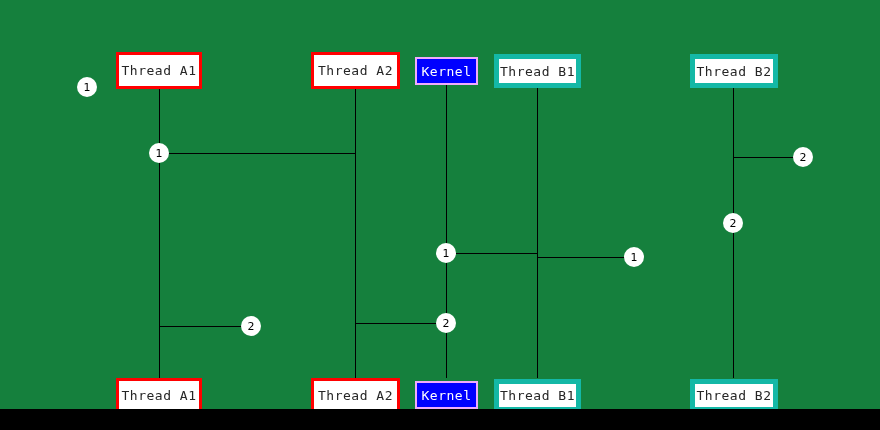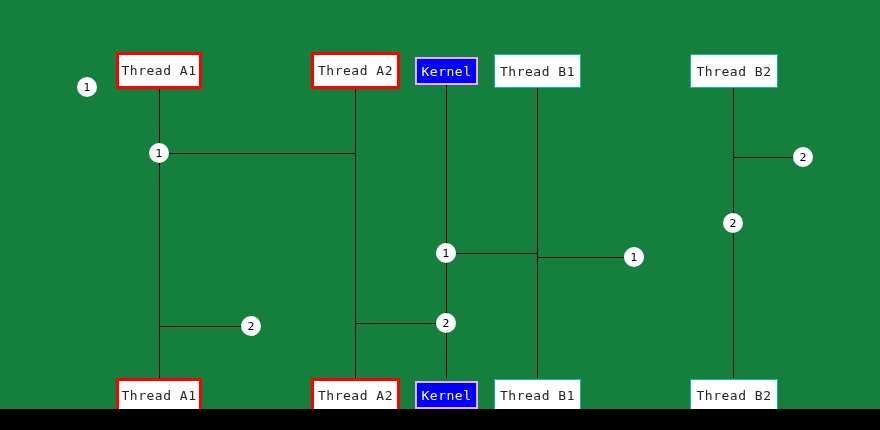--- a/index.html
+++ b/index.html
@@ -44,21 +44,21 @@
     white-space: nowrap;
     line-height: 1;
   }
   .participant.red {
     background: #ffffff;
     border: 3px solid #ff0000;
     color: #262626;
   }
   .participant.blue {
     background: #ffffff;
-    border: 1px solid #14b8a6;
+    border: 5px solid #14b8a6;
     color: #262626;
   }
   .participant.solidblue {
     background: #0000ff;
     border: 2px solid #f0abfc;
     color: #ffffff;
   }
 
   
   .seq-badge {

